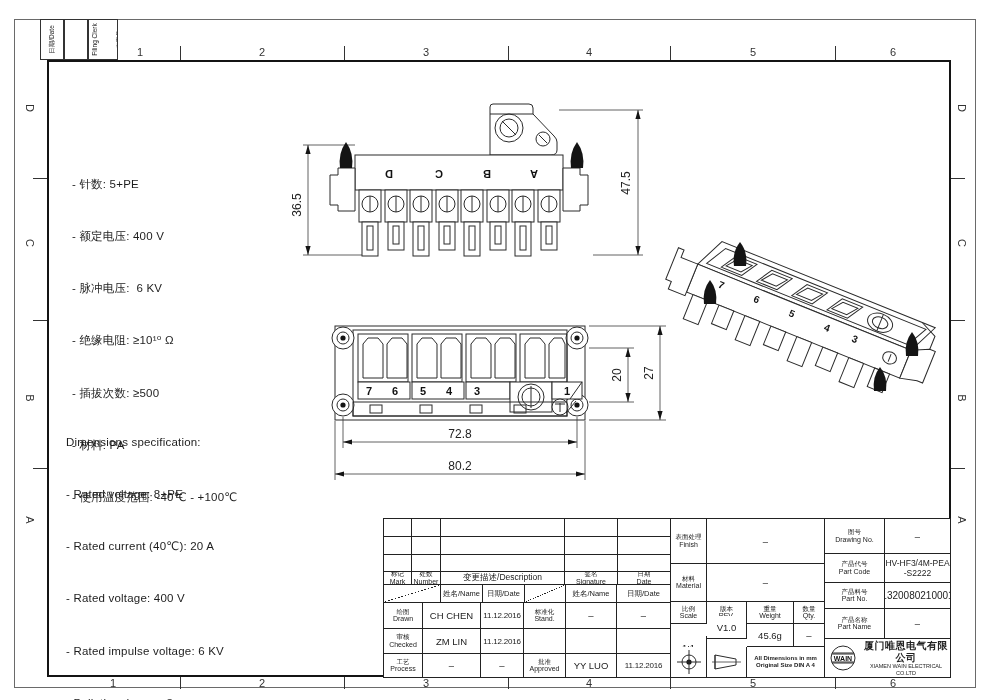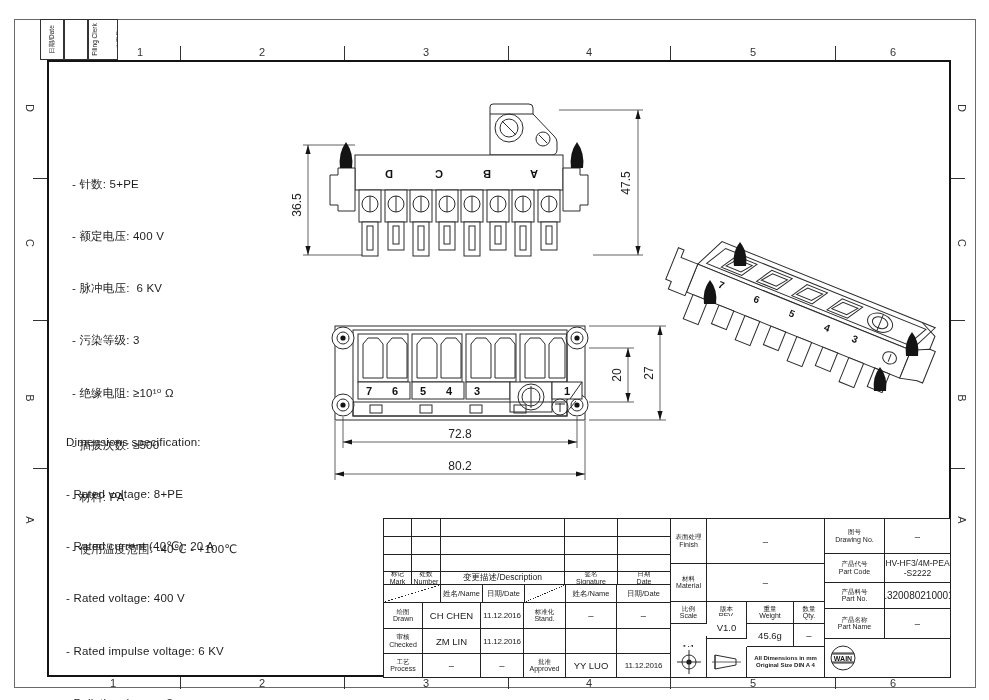--- a/index.html
+++ b/index.html
@@ -99,21 +99,20 @@
   <div class="stampbox" style="left:64px;width:24px"></div>
   <div class="stampbox" style="left:88px;width:30px">
     <span class="vtext">Filing Clerk</span>
     <span class="vtext" style="font-size:6px">存案员</span>
   </div>
 
   <div class="specs" style="left:72px;top:141px">
     <div>- 针数: 5+PE</div>
     <div>- 额定电压: 400 V</div>
     <div>- 脉冲电压:  6 KV</div>
-    <div>- 污染等级: 3</div>
     <div>- 绝缘电阻: ≥10¹⁰ Ω</div>
     <div>- 插拔次数: ≥500</div>
     <div>- 材料: PA</div>
     <div>- 使用温度范围: -40℃ - +100℃</div>
   </div>
 
   <div class="specs" style="left:66px;top:399px">
     <div>Dimensions specification:</div>
     <div>- Rated voltage: 8+PE</div>
     <div>- Rated current (40℃): 20 A</div>
@@ -512,16 +511,20 @@
     <div class="cell company" style="left:441px;top:120px;width:126px;height:39px">
       <svg width="30" height="30" viewBox="0 0 30 30" style="position:static">
         <circle class="ln" cx="15" cy="15" r="12"></circle>
         <line class="ln" x1="4" y1="10" x2="26" y2="10"></line>
         <line class="ln" x1="4" y1="20" x2="26" y2="20"></line>
         <rect x="4" y="11" width="22" height="8" fill="#fff" stroke="none"></rect>
         <text x="15" y="18" text-anchor="middle" style="font-size:7px;font-weight:bold;fill:#111;font-family:'Liberation Sans',sans-serif">WAIN</text>
         <line class="ln" x1="4" y1="11" x2="26" y2="11"></line>
         <line class="ln" x1="4" y1="19" x2="26" y2="19"></line>
       </svg>
+      <span class="coname">
+        <span class="cnm">厦门唯恩电气有限公司</span>
+        <span class="enm">XIAMEN WAIN ELECTRICAL CO.LTD</span>
+      </span>
     </div>
   </div>
 
 </div>
 
 </body></html>

